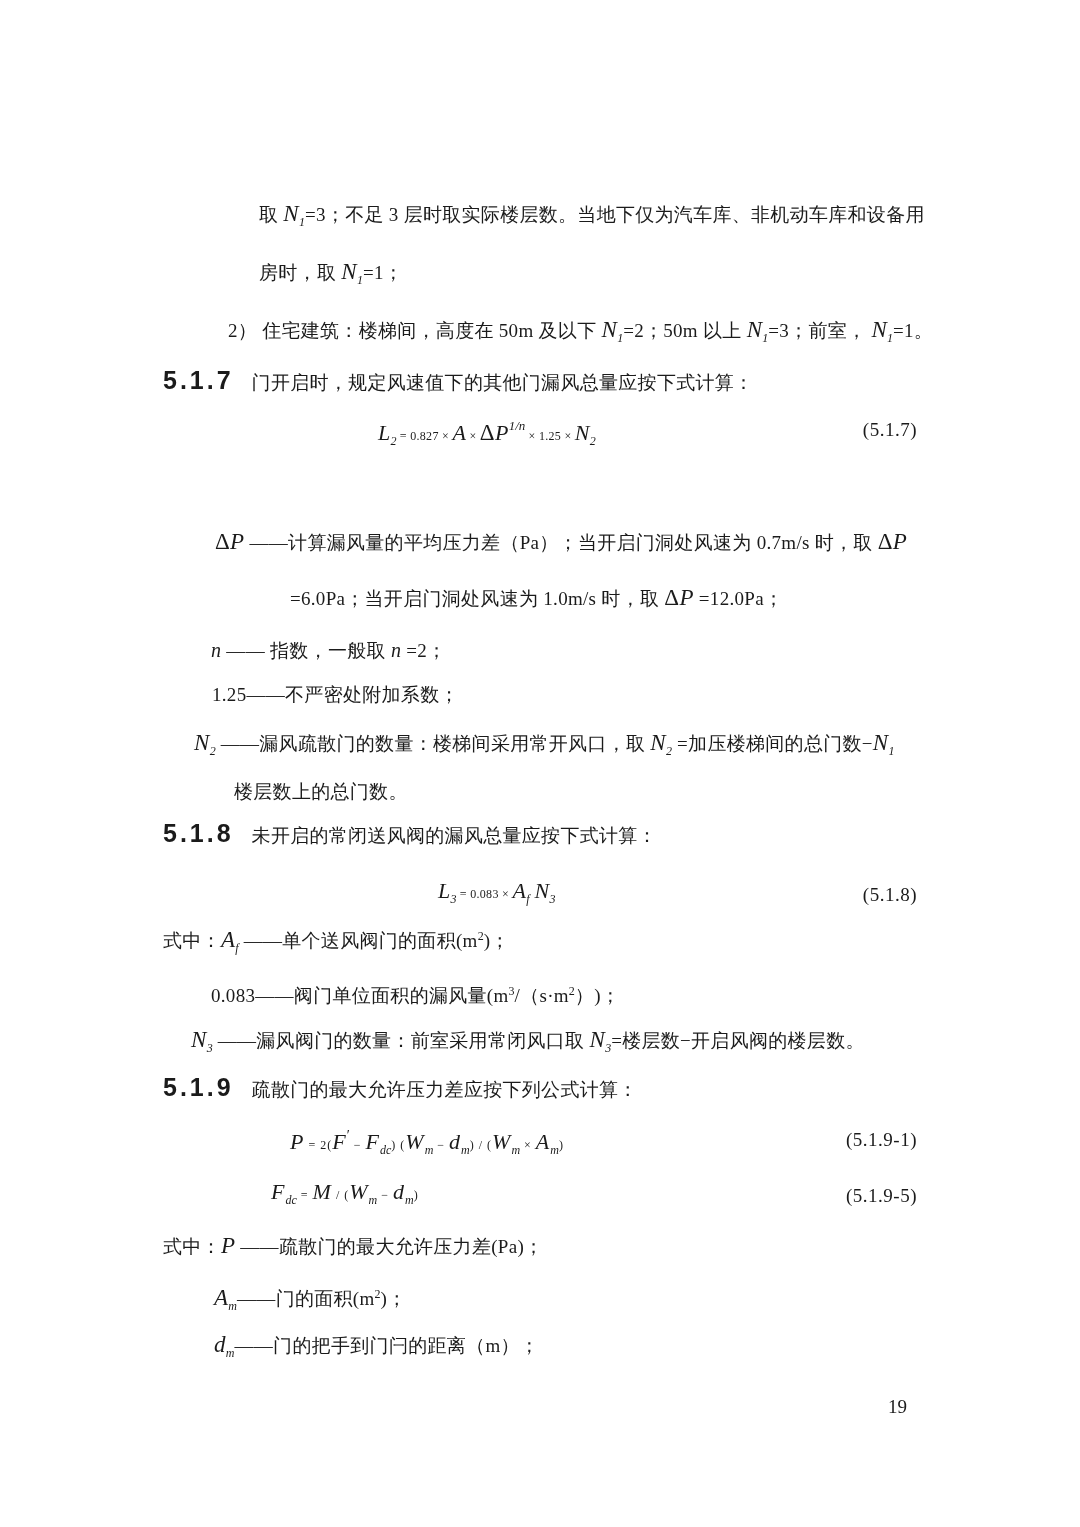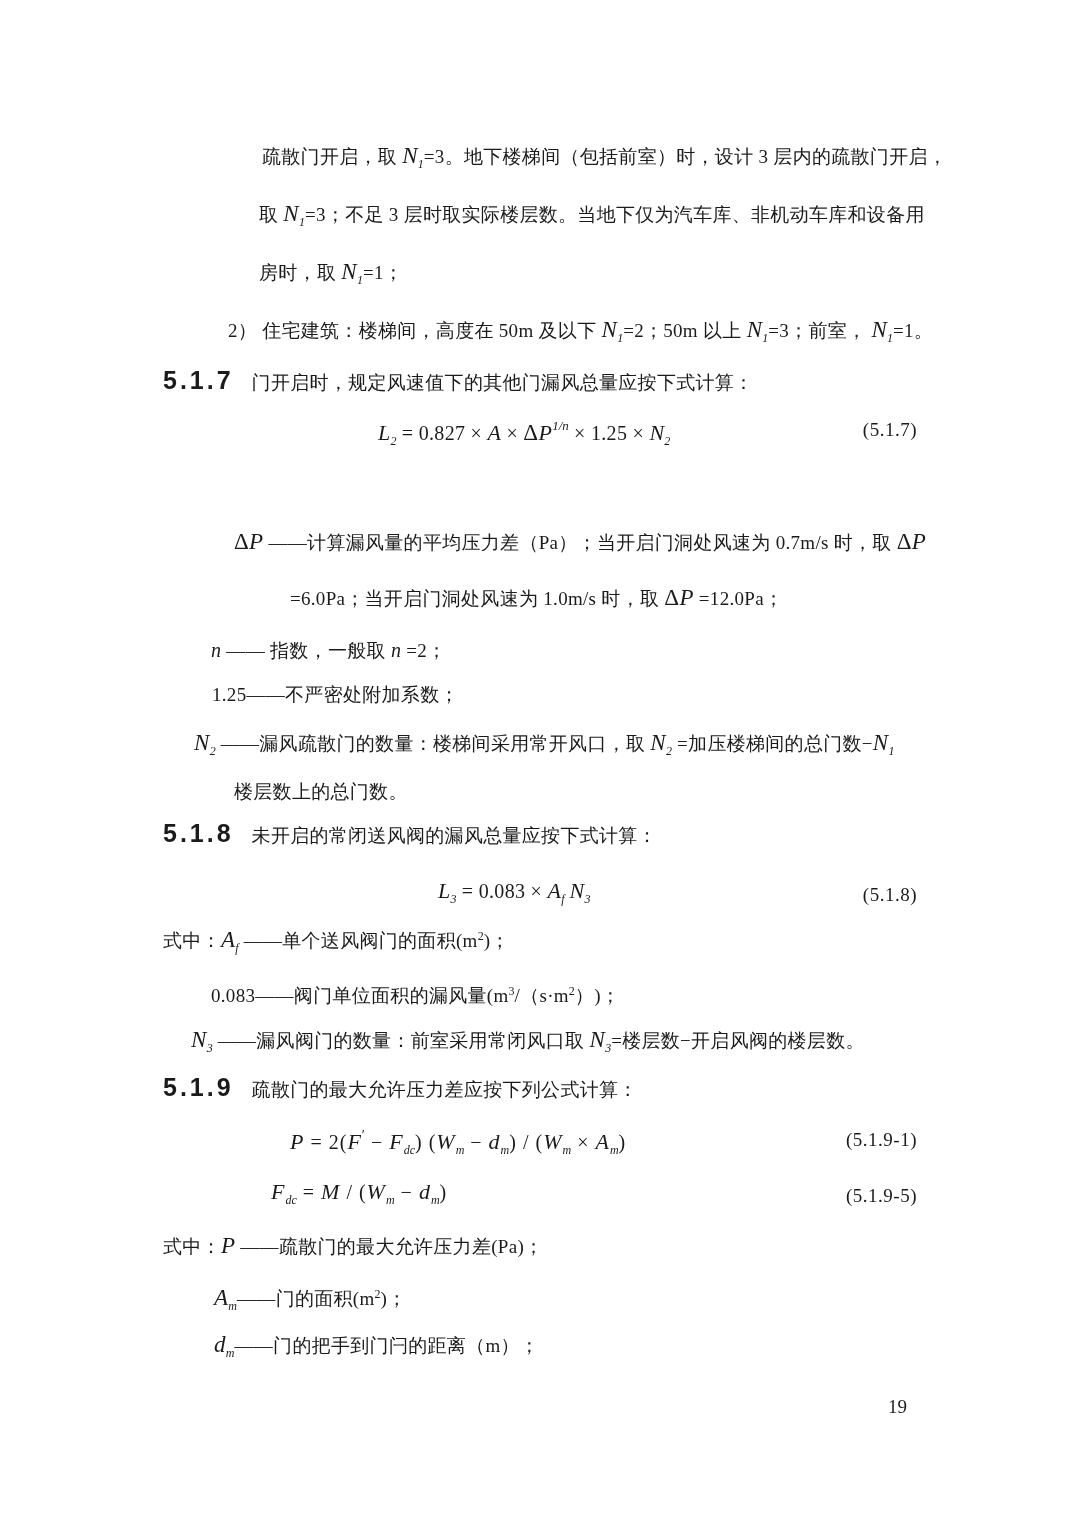--- a/index.html
+++ b/index.html
@@ -26,47 +26,46 @@
   sup.pr   { font-size:14px; vertical-align:9px; }
   
   .secnum {
     font-family:"Liberation Sans","DejaVu Sans",sans-serif;
     font-weight:bold; font-size:25px; letter-spacing:3px; margin-right:18px;
   }
   
   .f { left:163px; width:754px; height:36px; }
   .formula { display:inline-block; font-size:20px; }
   .fl { font-style:italic; font-size:22px; }
-  .fo { font-size:20px; }
+  .fo { font-size:12px; }
   .ref { position:absolute; right:0; top:4px; font-size:19px; letter-spacing:0.5px; }
   .mlsm { margin-left:5px; }
   .pagenum { position:absolute; font-size:19px; }
 </style>
 </head>
 <body>
 
 <div class="page">
 
-  <div class="line" style="top:142px;left:262px;"><span>疏散门开启，取 </span><span class="v">N</span><sub>1</sub><span>=3。地下楼梯间（包括前室）时，设计 3 层内的疏散门开启，</span></div>
 
   <div class="line" style="top:200px;left:259px;"><span>取 </span><span class="v">N</span><sub>1</sub><span>=3；不足 3 层时取实际楼层数。当地下仅为汽车库、非机动车库和设备用</span></div>
 
   <div class="line" style="top:258px;left:259px;"><span>房时，取 </span><span class="v">N</span><sub>1</sub><span>=1；</span></div>
 
   <div class="line" style="top:316px;left:228px;"><span>2） 住宅建筑：楼梯间，高度在 50m 及以下 </span><span class="v">N</span><sub>1</sub><span>=2；50m 以上 </span><span class="v">N</span><sub>1</sub><span>=3；前室， </span><span class="v">N</span><sub>1</sub><span>=1。</span></div>
 
   <div class="line" style="top:367px;left:163px;"><span class="secnum">5.1.7</span><span>门开启时，规定风速值下的其他门漏风总量应按下式计算：</span></div>
 
   <div class="line f" style="top:412px;">
     <span class="formula" style="margin-left:215px;"><span class="fl">L</span><sub>2</sub><span class="fo"> = 0.827 × </span><span class="fl">A</span><span class="fo"> × </span><span class="gd">Δ</span><span class="fl">P</span><sup class="frac"><span>1/</span><span class="fl" style="font-size:13px;">n</span></sup><span class="fo"> × 1.25 × </span><span class="fl">N</span><sub>2</sub></span>
     <span class="ref">(5.1.7)</span>
   </div>
 
 
-  <div class="line" style="top:528px;left:215px;margin-left:19px;"><span class="gd">Δ</span><span class="v">P</span><span> ——计算漏风量的平均压力差（Pa）；当开启门洞处风速为 0.7m/s 时，取 </span><span class="gd">Δ</span><span class="v">P</span></div>
+  <div class="line" style="top:528px;left:215px;"><span class="gd">Δ</span><span class="v">P</span><span> ——计算漏风量的平均压力差（Pa）；当开启门洞处风速为 0.7m/s 时，取 </span><span class="gd">Δ</span><span class="v">P</span></div>
 
   <div class="line" style="top:584px;left:290px;"><span>=6.0Pa；当开启门洞处风速为 1.0m/s 时，取 </span><span class="gd">Δ</span><span class="v">P</span><span> =12.0Pa；</span></div>
 
   <div class="line" style="top:637px;left:211px;"><span class="vn">n</span><span> —— 指数，一般取 </span><span class="vn">n</span><span> =2；</span></div>
 
   <div class="line" style="top:681px;left:212px;"><span>1.25——不严密处附加系数；</span></div>
 
   <div class="line" style="top:729px;left:194px;"><span class="v">N</span><sub>2</sub><span> ——漏风疏散门的数量：楼梯间采用常开风口，取 </span><span class="v">N</span><sub>2</sub><span> =加压楼梯间的总门数−</span><span class="v">N</span><sub>1</sub></div>
 
   <div class="line" style="top:778px;left:234px;"><span>楼层数上的总门数。</span></div>

